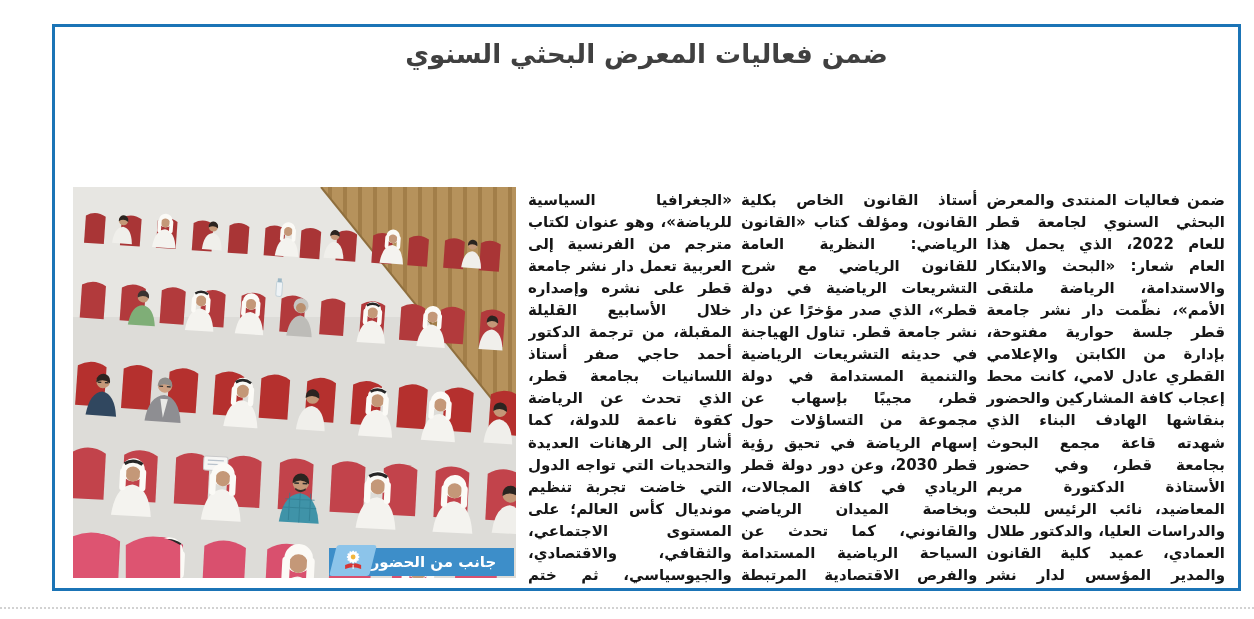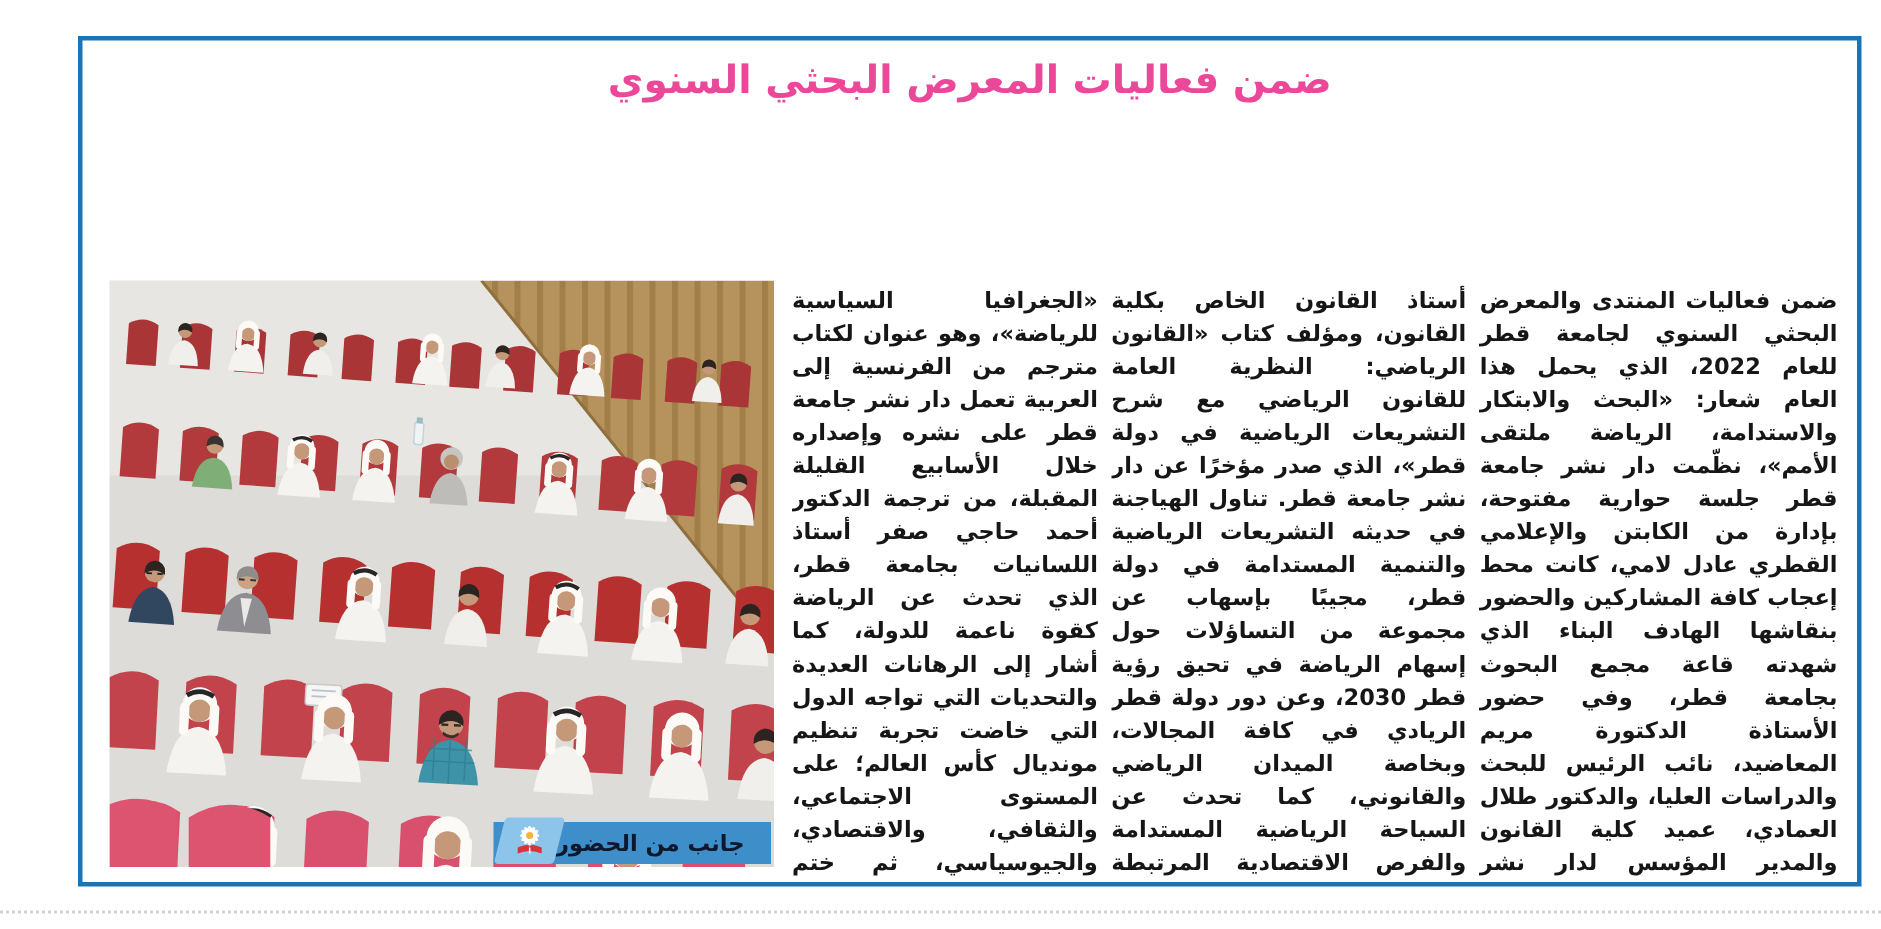--- a/index.html
+++ b/index.html
@@ -6,38 +6,38 @@
   body{
     width:1254px;height:619px;position:relative;background:#ffffff;
     font-family:"DejaVu Sans",sans-serif;overflow:hidden;
   }
   .frame{
     position:absolute;left:52px;top:24px;width:1189px;height:567px;
     border:3px solid #1b74b6;background:#ffffff;box-sizing:border-box;
   }
   .kicker{
     position:absolute;top:12px;left:0;right:0;text-align:center;
-    font-size:26px;font-weight:bold;color:#ec4899;direction:rtl;
+    font-size:26px;font-weight:bold;color:#404040;direction:rtl;
   }
   .headline{
     position:absolute;top:46px;left:0;right:0;text-align:center;margin:0;
     font-size:56px;font-weight:bold;color:#0c0c0c;direction:rtl;letter-spacing:-1px;
   }
   .content{position:absolute;top:160px;left:18px;right:13px;bottom:6px;}
   .photo{
     position:absolute;left:0;top:0;width:443px;height:391px;margin:0;
     background:#e6e5e1;overflow:hidden;
   }
   .photo svg{display:block;}
   .caption-bar{
     position:absolute;left:256px;right:2px;bottom:2px;height:28px;
     background:#3d8ec9;display:flex;align-items:center;justify-content:center;
   }
   .caption-text{
-    color:#0f172a;font-size:15px;font-weight:bold;direction:rtl;
+    color:#ffffff;font-size:15px;font-weight:bold;direction:rtl;
     padding-right:10px;padding-left:34px;white-space:nowrap;
   }
   .caption-logo{
     position:absolute;left:4px;top:-3px;width:40px;height:31px;
     background:#8cc4ea;transform:skewX(-14deg);border-radius:3px;
   }
   .caption-logo svg{transform:skewX(14deg);}
   .columns{
     position:absolute;left:455px;right:0;top:2px;height:398px;
     display:flex;gap:9px;direction:rtl;overflow:hidden;

